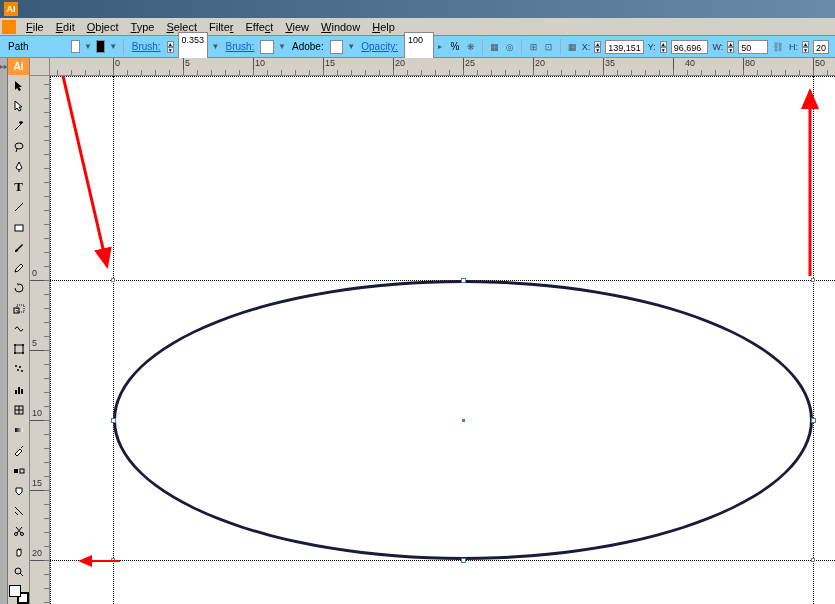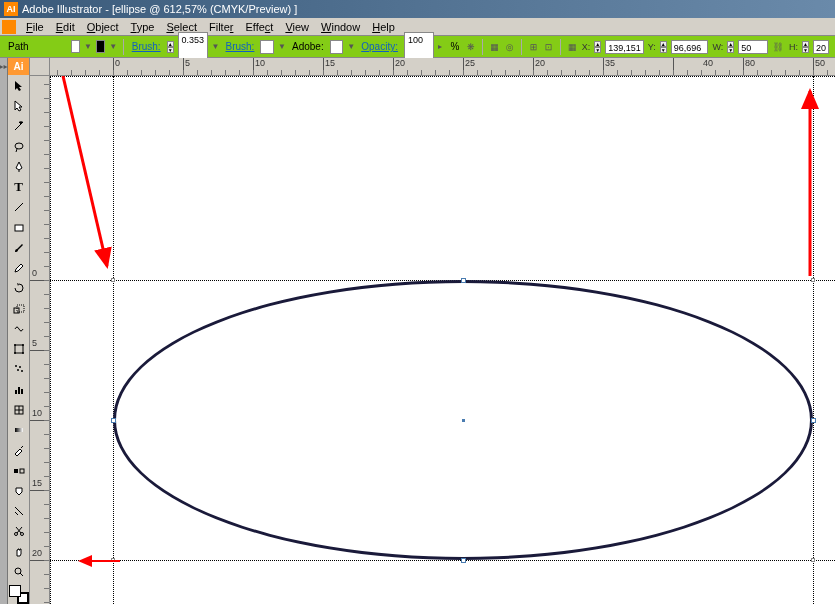--- a/index.html
+++ b/index.html
@@ -7,21 +7,21 @@
   
   .title-bar { height: 18px; background: linear-gradient(to right, #3a5a7a, #6a8aaa); color: white; display: flex; align-items: center; padding: 0 4px; }
   .title-bar .ai-logo { width: 14px; height: 14px; background: #ff8800; color: white; font-weight: bold; font-size: 9px; display: flex; align-items: center; justify-content: center; margin-right: 4px; }
   .title-bar .title-text { font-size: 11px; }
   
   .menu-bar { height: 18px; background: #d4d0c8; display: flex; align-items: center; padding: 0 2px; border-bottom: 1px solid #888; }
   .menu-bar .menu-icon { width: 14px; height: 14px; background: #ff8800; margin-right: 4px; }
   .menu-item { padding: 2px 6px; cursor: pointer; font-size: 11px; }
   .menu-item u { text-decoration: underline; }
   
-  .control-bar { height: 22px; background: #84cc16; display: flex; align-items: center; padding: 0 6px; border-bottom: 1px solid #888; gap: 4px; font-size: 10px; }
+  .control-bar { height: 22px; background: #7dd3fc; display: flex; align-items: center; padding: 0 6px; border-bottom: 1px solid #888; gap: 4px; font-size: 10px; }
   .control-bar .label { margin: 0 2px; }
   .swatch { width: 13px; height: 13px; border: 1px solid #888; display: inline-block; }
   .swatch.white { background: white; }
   .swatch.black { background: black; }
   .dropdown-arrow { width: 10px; font-size: 8px; color: #555; }
   .value-box { background: white; border: 1px solid #888; padding: 1px 3px; font-size: 9px; min-width: 30px; display: inline-block; height: 30px; line-height: 12px; }
   .spinner { display: inline-flex; flex-direction: column; width: 10px; }
   .spinner span { font-size: 5px; height: 6px; line-height: 5px; border: 1px solid #888; text-align: center; background: #eee; }
   .style-box { width: 20px; height: 14px; background: white; border: 1px solid #888; display: inline-block; }
   .divider { width: 1px; height: 16px; background: #aaa; margin: 0 2px; }
@@ -62,24 +62,20 @@
   .center-dot { position: absolute; width: 3px; height: 3px; background: #4a7cb0; }
   .bbox-corner { position: absolute; width: 4px; height: 4px; border: 1px solid #888; background: white; }
   
   .arrow-svg { position: absolute; pointer-events: none; }
 </style>
 </head>
 <body>
 
 <div class="title-bar">
   <div class="ai-logo">AI</div>
-  <span class="title-text">
-    <span>Adobe Illustrator</span>
-    <span>- [ellipse @ 612,57% (CMYK/Preview) ]</span>
-  </span>
 </div>
 
 <div class="menu-bar">
   <div class="menu-icon"></div>
   <span class="menu-item"><u>F</u><span>ile</span></span>
   <span class="menu-item"><u>E</u><span>dit</span></span>
   <span class="menu-item"><u>O</u><span>bject</span></span>
   <span class="menu-item"><u>T</u><span>ype</span></span>
   <span class="menu-item"><u>S</u><span>elect</span></span>
   <span class="menu-item">Filte<u>r</u></span>
@@ -319,21 +315,21 @@
         <div class="tick-label" style="left: 275px;">15</div>
         <div class="tick-major" style="left: 343px;"></div>
         <div class="tick-label" style="left: 345px;">20</div>
         <div class="tick-major" style="left: 413px;"></div>
         <div class="tick-label" style="left: 415px;">25</div>
         <div class="tick-major" style="left: 483px;"></div>
         <div class="tick-label" style="left: 485px;">20</div>
         <div class="tick-major" style="left: 553px;"></div>
         <div class="tick-label" style="left: 555px; text-align: center;">35</div>
         <div class="tick-major" style="left: 623px;"></div>
-        <div class="tick-label" style="left: 625px; padding-left: 28px;">40</div>
+        <div class="tick-label" style="left: 607px; padding-left: 28px;">40</div>
         <div class="tick-major" style="left: 693px;"></div>
         <div class="tick-label" style="left: 695px;">80</div>
         <div class="tick-major" style="left: 763px;"></div>
         <div class="tick-label" style="left: 765px;">50</div>
         <div class="tick-minor" style="left: 7px;"></div>
         <div class="tick-minor" style="left: 21px;"></div>
         <div class="tick-minor" style="left: 35px;"></div>
         <div class="tick-minor" style="left: 49px;"></div>
         <div class="tick-minor" style="left: 63px;"></div>
         <div class="tick-minor" style="left: 77px;"></div>

